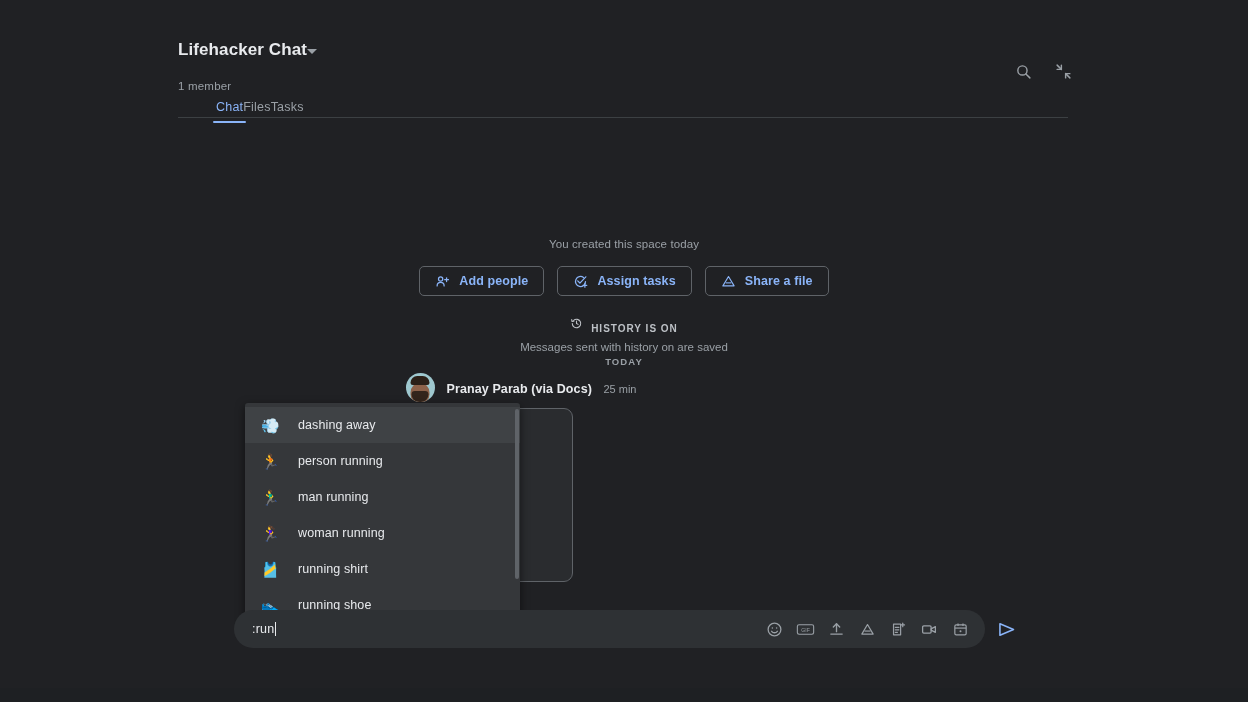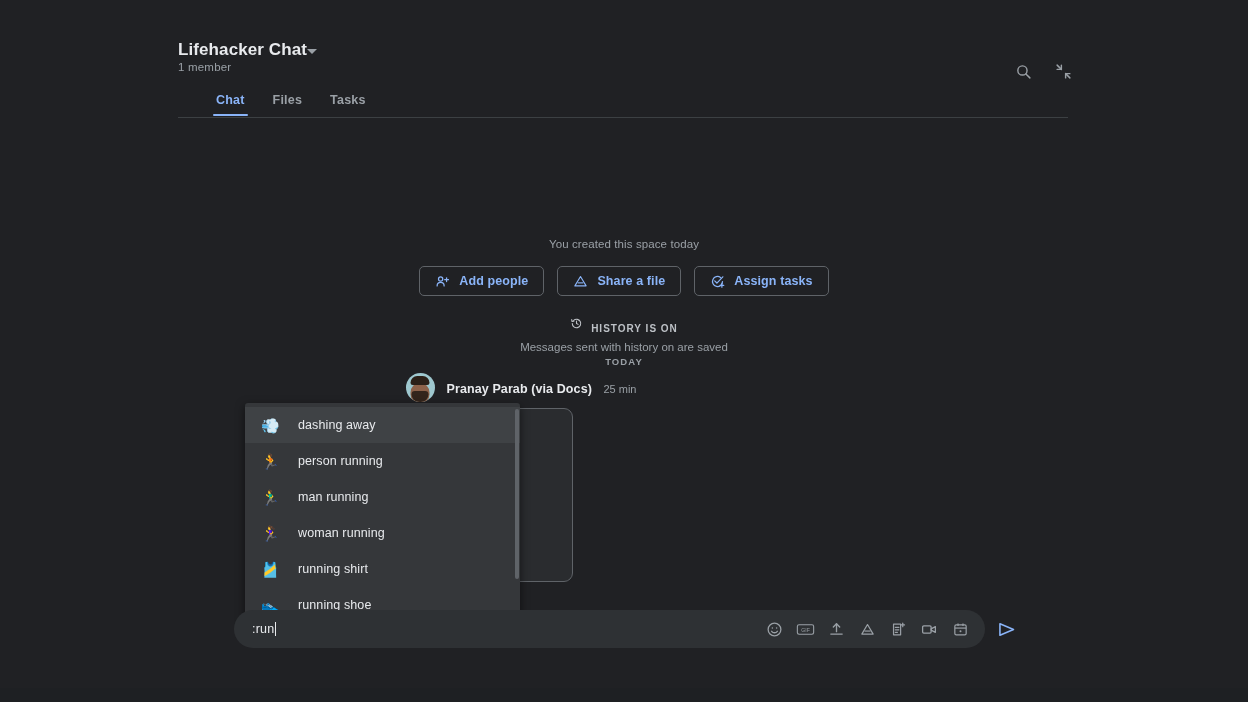--- a/index.html
+++ b/index.html
@@ -48,29 +48,27 @@
   .chev {
     width: 0; height: 0;
     border-left: 5px solid transparent;
     border-right: 5px solid transparent;
     border-top: 5px solid #9aa0a6;
     margin-top: 3px;
   }
   .member-count {
     font-size: 11.5px;
     color: #9aa0a6;
-    margin-top: 1px;
+    margin-top: 20px;
     letter-spacing: .2px;
   }
   .tabs {
     display: flex;
-    gap: 28px;
-    margin-top: 20px;
+    margin-top: 8px;
     padding-left: 38px;
-    font-weight: bold;
   }
   .tab {
     font-size: 12.5px;
     color: #9aa0a6;
     padding-bottom: 9px;
     position: relative;
     cursor: pointer;
     letter-spacing: .2px;
   }
   .tab.active { color: #8ab4f8; }
@@ -385,39 +383,39 @@
             <path d="M3.4 19c0-3.4 2.5-5.6 5.6-5.6s5.6 2.2 5.6 5.6"></path>
             <line x1="18.5" y1="6" x2="18.5" y2="12"></line>
             <line x1="15.5" y1="9" x2="21.5" y2="9"></line>
           </svg>
         </span>
         <span>Add people</span>
       </button>
 
       <button class="ibtn">
         <span>
-          <svg width="15" height="15" viewBox="0 0 24 24" fill="none" stroke="#8ab4f8" stroke-width="1.8" stroke-linejoin="round">
-            <path d="M12 4 L21 19 L3 19 Z"></path>
-            <line x1="7.5" y1="14.2" x2="16.5" y2="14.2"></line>
-          </svg>
-        </span>
-        <span>Share a file</span>
-      </button>
-
-      <button class="ibtn">
-        <span>
           <svg width="15" height="15" viewBox="0 0 24 24" fill="none" stroke="#8ab4f8" stroke-width="2" stroke-linecap="round" stroke-linejoin="round">
             <path d="M20 12a8 8 0 1 1-3.2-6.4"></path>
             <polyline points="7.5,11 11,14.5 20.5,4.5"></polyline>
             <line x1="19" y1="15" x2="19" y2="21"></line>
             <line x1="16" y1="18" x2="22" y2="18"></line>
           </svg>
         </span>
         <span>Assign tasks</span>
       </button>
+
+      <button class="ibtn">
+        <span>
+          <svg width="15" height="15" viewBox="0 0 24 24" fill="none" stroke="#8ab4f8" stroke-width="1.8" stroke-linejoin="round">
+            <path d="M12 4 L21 19 L3 19 Z"></path>
+            <line x1="7.5" y1="14.2" x2="16.5" y2="14.2"></line>
+          </svg>
+        </span>
+        <span>Share a file</span>
+      </button>
     </div>
 
     <div class="history-row">
       <span>
         <svg width="13" height="13" viewBox="0 0 24 24" fill="none" stroke="#bdc1c6" stroke-width="2" stroke-linecap="round" stroke-linejoin="round">
           <path d="M4.2 12a7.8 7.8 0 1 0 2.6-5.8"></path>
           <polyline points="3.2,4.6 3.6,8.2 7.2,7.6"></polyline>
           <polyline points="12,7.6 12,12 15,13.6"></polyline>
         </svg>
       </span>

